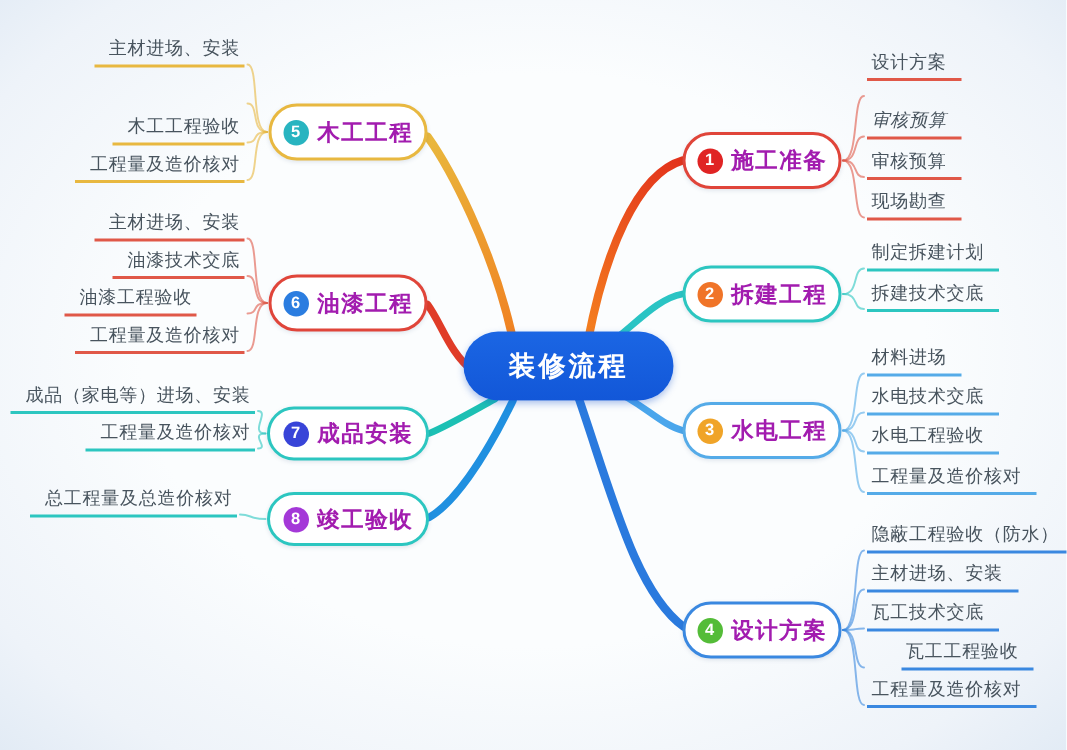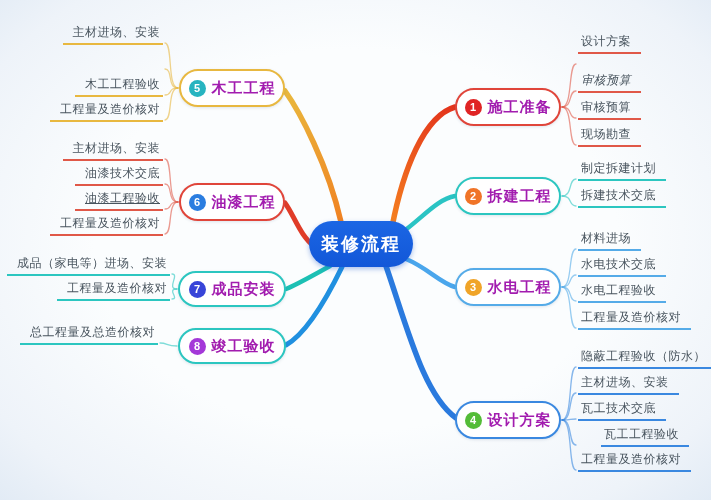--- a/index.html
+++ b/index.html
@@ -6,21 +6,21 @@
   body{
     width:711px;height:500px;overflow:hidden;
     font-family:"Liberation Sans","DejaVu Sans",sans-serif;
   }
   .stage{
     position:relative;width:711px;height:500px;
     background:radial-gradient(ellipse at 50% 48%, #fbfdfe 52%, #eef3f9 85%, #e2ebf5 100%);
   }
   #curves{position:absolute;left:0;top:0;width:711px;height:500px;}
   .center-node{
-    position:absolute;left:309px;top:221px;width:104px;height:46px;
+    position:absolute;left:309px;top:221px;width:140px;height:46px;
     border-radius:23px;display:flex;align-items:center;justify-content:center;
     color:#fff;font-size:18px;font-weight:bold;letter-spacing:2px;
     box-shadow:0 2px 5px rgba(20,80,200,.35);
     z-index:3;
   }
   .branch-node{
     position:absolute;background:#fff;display:flex;align-items:center;justify-content:center;
     gap:6px;box-shadow:0 1px 3px rgba(60,90,130,.15);z-index:2;box-sizing:border-box;
   }
   .num-badge{
@@ -131,21 +131,21 @@
     </div>
     <div class="child child-left" style="top: 25px; border-bottom: 2px solid rgb(232, 184, 64); right: 548px;">主材进场、安装</div>
     <div class="child child-left" style="top: 77px; border-bottom: 2px solid rgb(232, 184, 64); right: 548px;">木工工程验收</div>
     <div class="child child-left" style="top: 102px; border-bottom: 2px solid rgb(232, 184, 64); right: 548px;">工程量及造价核对</div>
     <div class="branch-node" style="left: 179px; top: 183px; width: 106px; height: 38px; border-radius: 19px; border: 2px solid rgb(224, 69, 58);">
       <span class="num-badge" style="background: rgb(43, 125, 224);">6</span>
       <span class="node-label">油漆工程</span>
     </div>
     <div class="child child-left" style="top: 141px; border-bottom: 2px solid rgb(224, 88, 72); right: 548px;">主材进场、安装</div>
     <div class="child child-left" style="top: 166px; border-bottom: 2px solid rgb(224, 88, 72); right: 548px; text-align: right;">油漆技术交底</div>
-    <div class="child child-left" style="top: 191px; border-bottom: 2px solid rgb(224, 88, 72); right: 548px; text-decoration: underline;">油漆工程验收</div>
+    <div class="child child-left" style="top: 191px; border-bottom: 2px solid rgb(224, 88, 72); right: 580px;">油漆工程验收</div>
     <div class="child child-left" style="top: 216px; border-bottom: 2px solid rgb(224, 88, 72); right: 548px;">工程量及造价核对</div>
     <div class="branch-node" style="left: 178px; top: 271px; width: 108px; height: 36px; border-radius: 18px; border: 2px solid rgb(44, 198, 192);">
       <span class="num-badge" style="background: rgb(56, 68, 216);">7</span>
       <span class="node-label">成品安装</span>
     </div>
     <div class="child child-left" style="top: 256px; border-bottom: 2px solid rgb(44, 198, 192); right: 541px;">成品（家电等）进场、安装</div>
     <div class="child child-left" style="top: 281px; border-bottom: 2px solid rgb(44, 198, 192); right: 541px;">工程量及造价核对</div>
     <div class="branch-node" style="left: 178px; top: 328px; width: 108px; height: 36px; border-radius: 18px; border: 2px solid rgb(44, 198, 192);">
       <span class="num-badge" style="background: rgb(164, 56, 216);">8</span>
       <span class="node-label">竣工验收</span>

